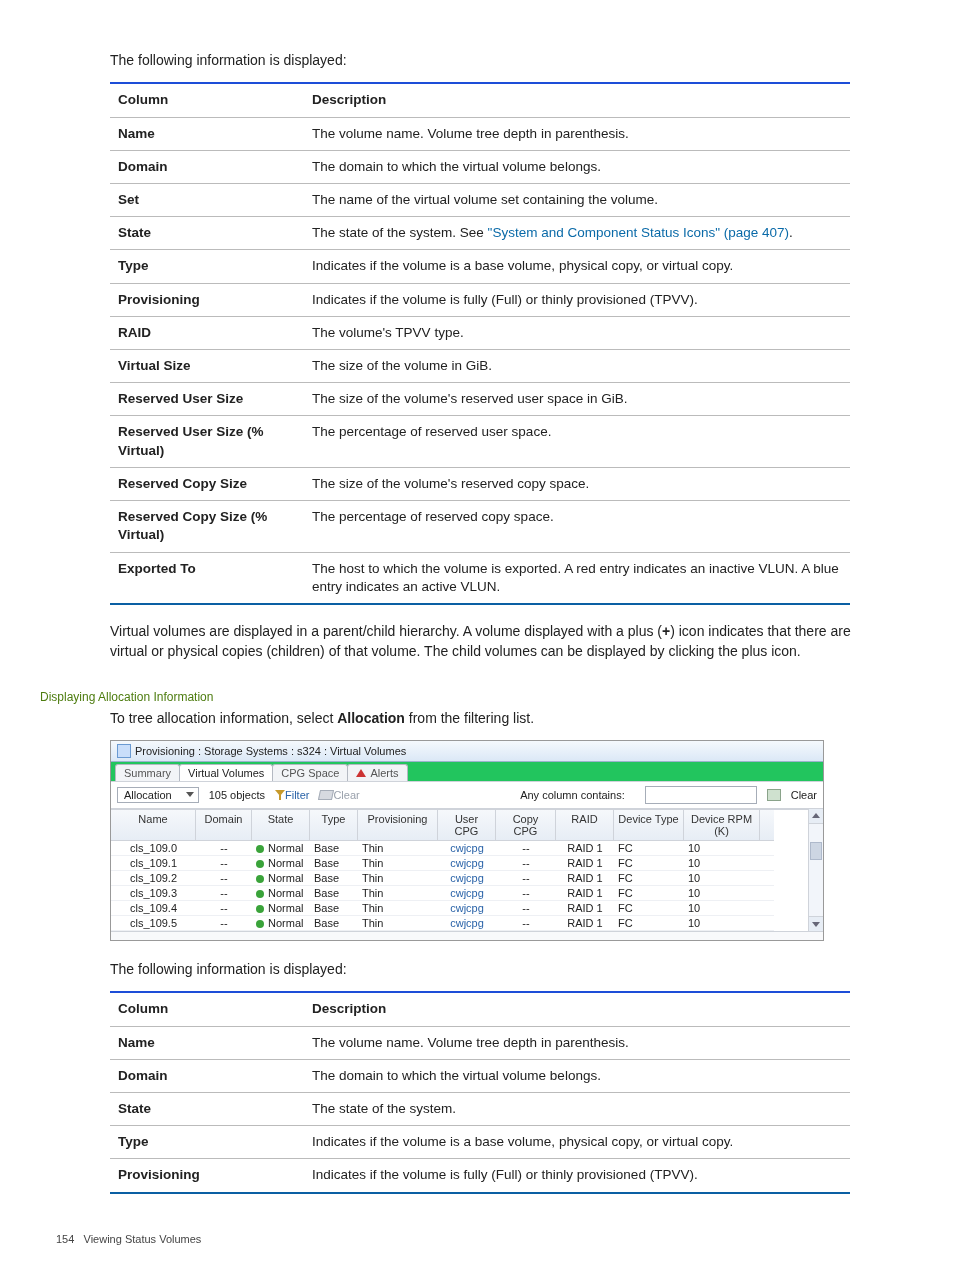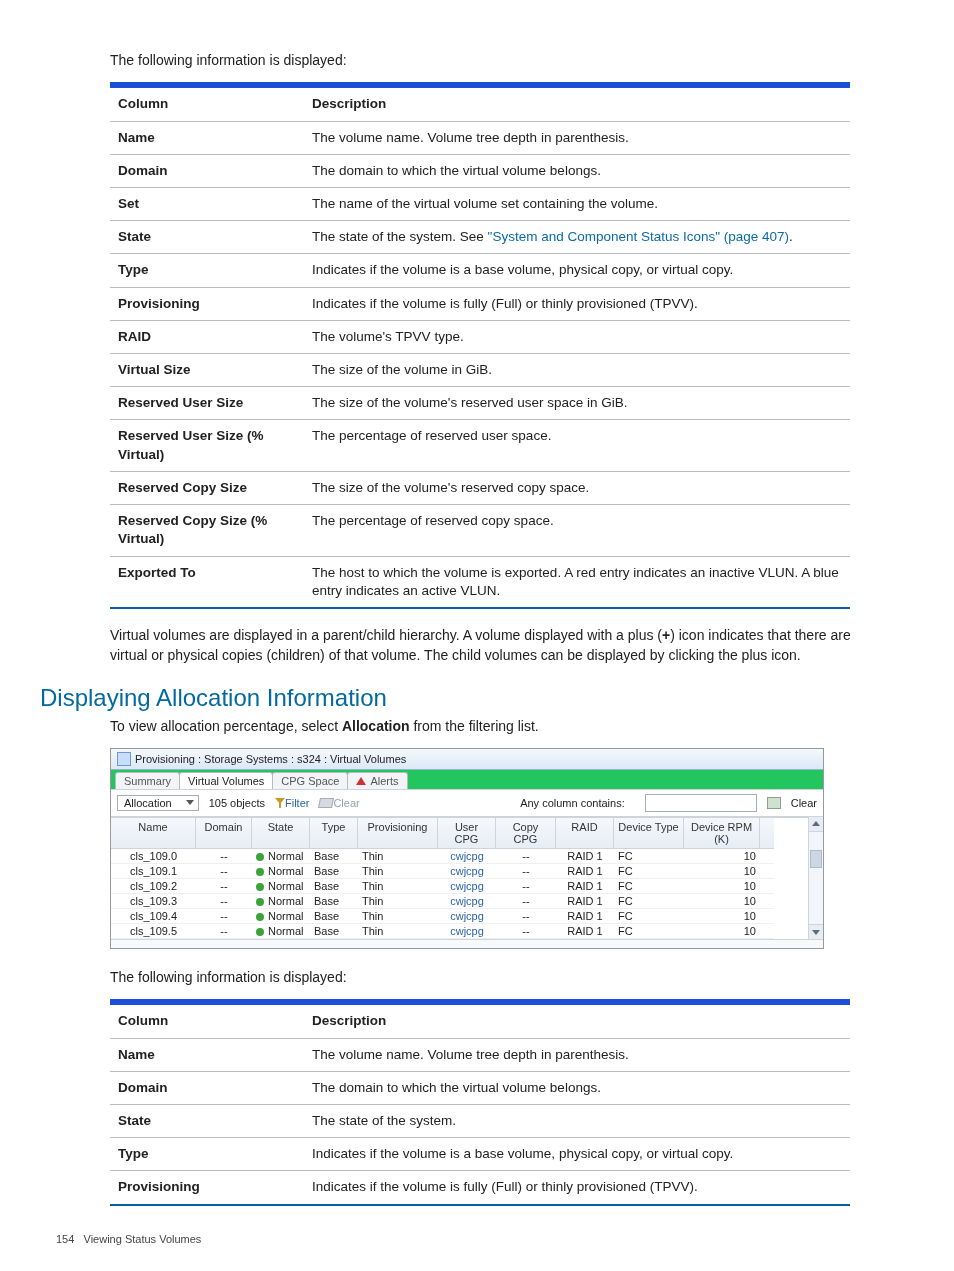--- a/index.html
+++ b/index.html
@@ -20,21 +20,21 @@
   .body-text {
     margin: 0 0 12px 70px;
     line-height: 1.45;
     font-weight: 300;
   }
   .body-text b { font-weight: 600; }
   table.desc {
     border-collapse: collapse;
     width: 740px;
     margin: 0 0 16px 70px;
-    border-top: 6px solid #1d4ed8;
+    border-top: 2px solid #1d4ed8;
     border-bottom: 2px solid #0a5fa3;
   }
   table.desc th, table.desc td {
     border-top: 1px solid #bbb;
     padding: 7px 8px;
     text-align: left;
     vertical-align: top;
     font-size: 13.5px;
     font-weight: 300;
     line-height: 1.35;
@@ -42,24 +42,24 @@
   table.desc th {
     font-weight: 600;
   }
   table.desc thead th {
     font-weight: 600;
     border-top: none;
   }
   table.desc th.col1 { width: 178px; }
   .link { color: #0a6aa8; }
   h3.section {
-    color: #0369a1;
+    color: #4d7c0f;
     font-weight: 300;
-    font-size: 24px;
-    margin: 18px 0 4px 0;
+    font-size: 12px;
+    margin: 28px 0 4px 0;
   }
   
   .shot {
     width: 712px;
     margin: 10px 0 18px 70px;
     border: 1px solid #999;
     font-family: Tahoma, Arial, sans-serif;
     font-size: 11px;
     color: #222;
     background: #fff;
@@ -138,21 +138,21 @@
     line-height:1.1;
   }
   .gh.last{border-right:none;}
   .gc {
     border-bottom:1px solid #eef0f4;
     padding:1px 4px;
     white-space:nowrap;
     text-align:center;
   }
   .gc.l{text-align:left;}
-  .gc.r{text-align:right;}
+  .gc.r{text-align:left;}
   .gc.link{color:#2a63a8;}
   .dot{display:inline-block;width:8px;height:8px;border-radius:50%;background:#3aa33a;margin-right:4px;vertical-align:middle;}
   .scroll-col{display:flex;flex-direction:column;border-left:1px solid #cfd3da;}
   .scroll-btn{height:14px;background:#e7edf5;border-bottom:1px solid #cfd3da;display:flex;align-items:center;justify-content:center;}
   .scroll-btn .up{width:0;height:0;border-left:4px solid transparent;border-right:4px solid transparent;border-bottom:5px solid #667;}
   .scroll-btn .dn{width:0;height:0;border-left:4px solid transparent;border-right:4px solid transparent;border-top:5px solid #667;}
   .scroll-track{flex:1;background:#f2f5fa;}
   .scroll-thumb{height:16px;background:#cdd6e3;border:1px solid #aeb9cb;margin:18px 1px 0 1px;}
   .footer {
     position:absolute; bottom:26px; left:56px;
@@ -231,21 +231,21 @@
     </tbody>
   </table>
 
   <p class="body-text">
     <span>Virtual volumes are displayed in a parent/child hierarchy. A volume displayed with a plus (</span><b>+</b><span>) icon indicates that there are virtual or physical copies (children) of that volume. The child volumes can be displayed by clicking the plus icon.</span>
   </p>
 
   <h3 class="section">Displaying Allocation Information</h3>
 
   <p class="body-text">
-    <span>To view allocation percentage, select </span><b>Allocation</b><span> from the filtering list.</span>
+    <span>To tree allocation information, select </span><b>Allocation</b><span> from the filtering list.</span>
   </p>
 
   <div class="shot">
     <div class="shot-titlebar">
       <span class="ic"></span>
       <span>Provisioning : Storage Systems : s324 : Virtual Volumes</span>
     </div>
     <div class="shot-tabs">
       <div class="shot-tab">Summary</div>
       <div class="shot-tab active">Virtual Volumes</div>

